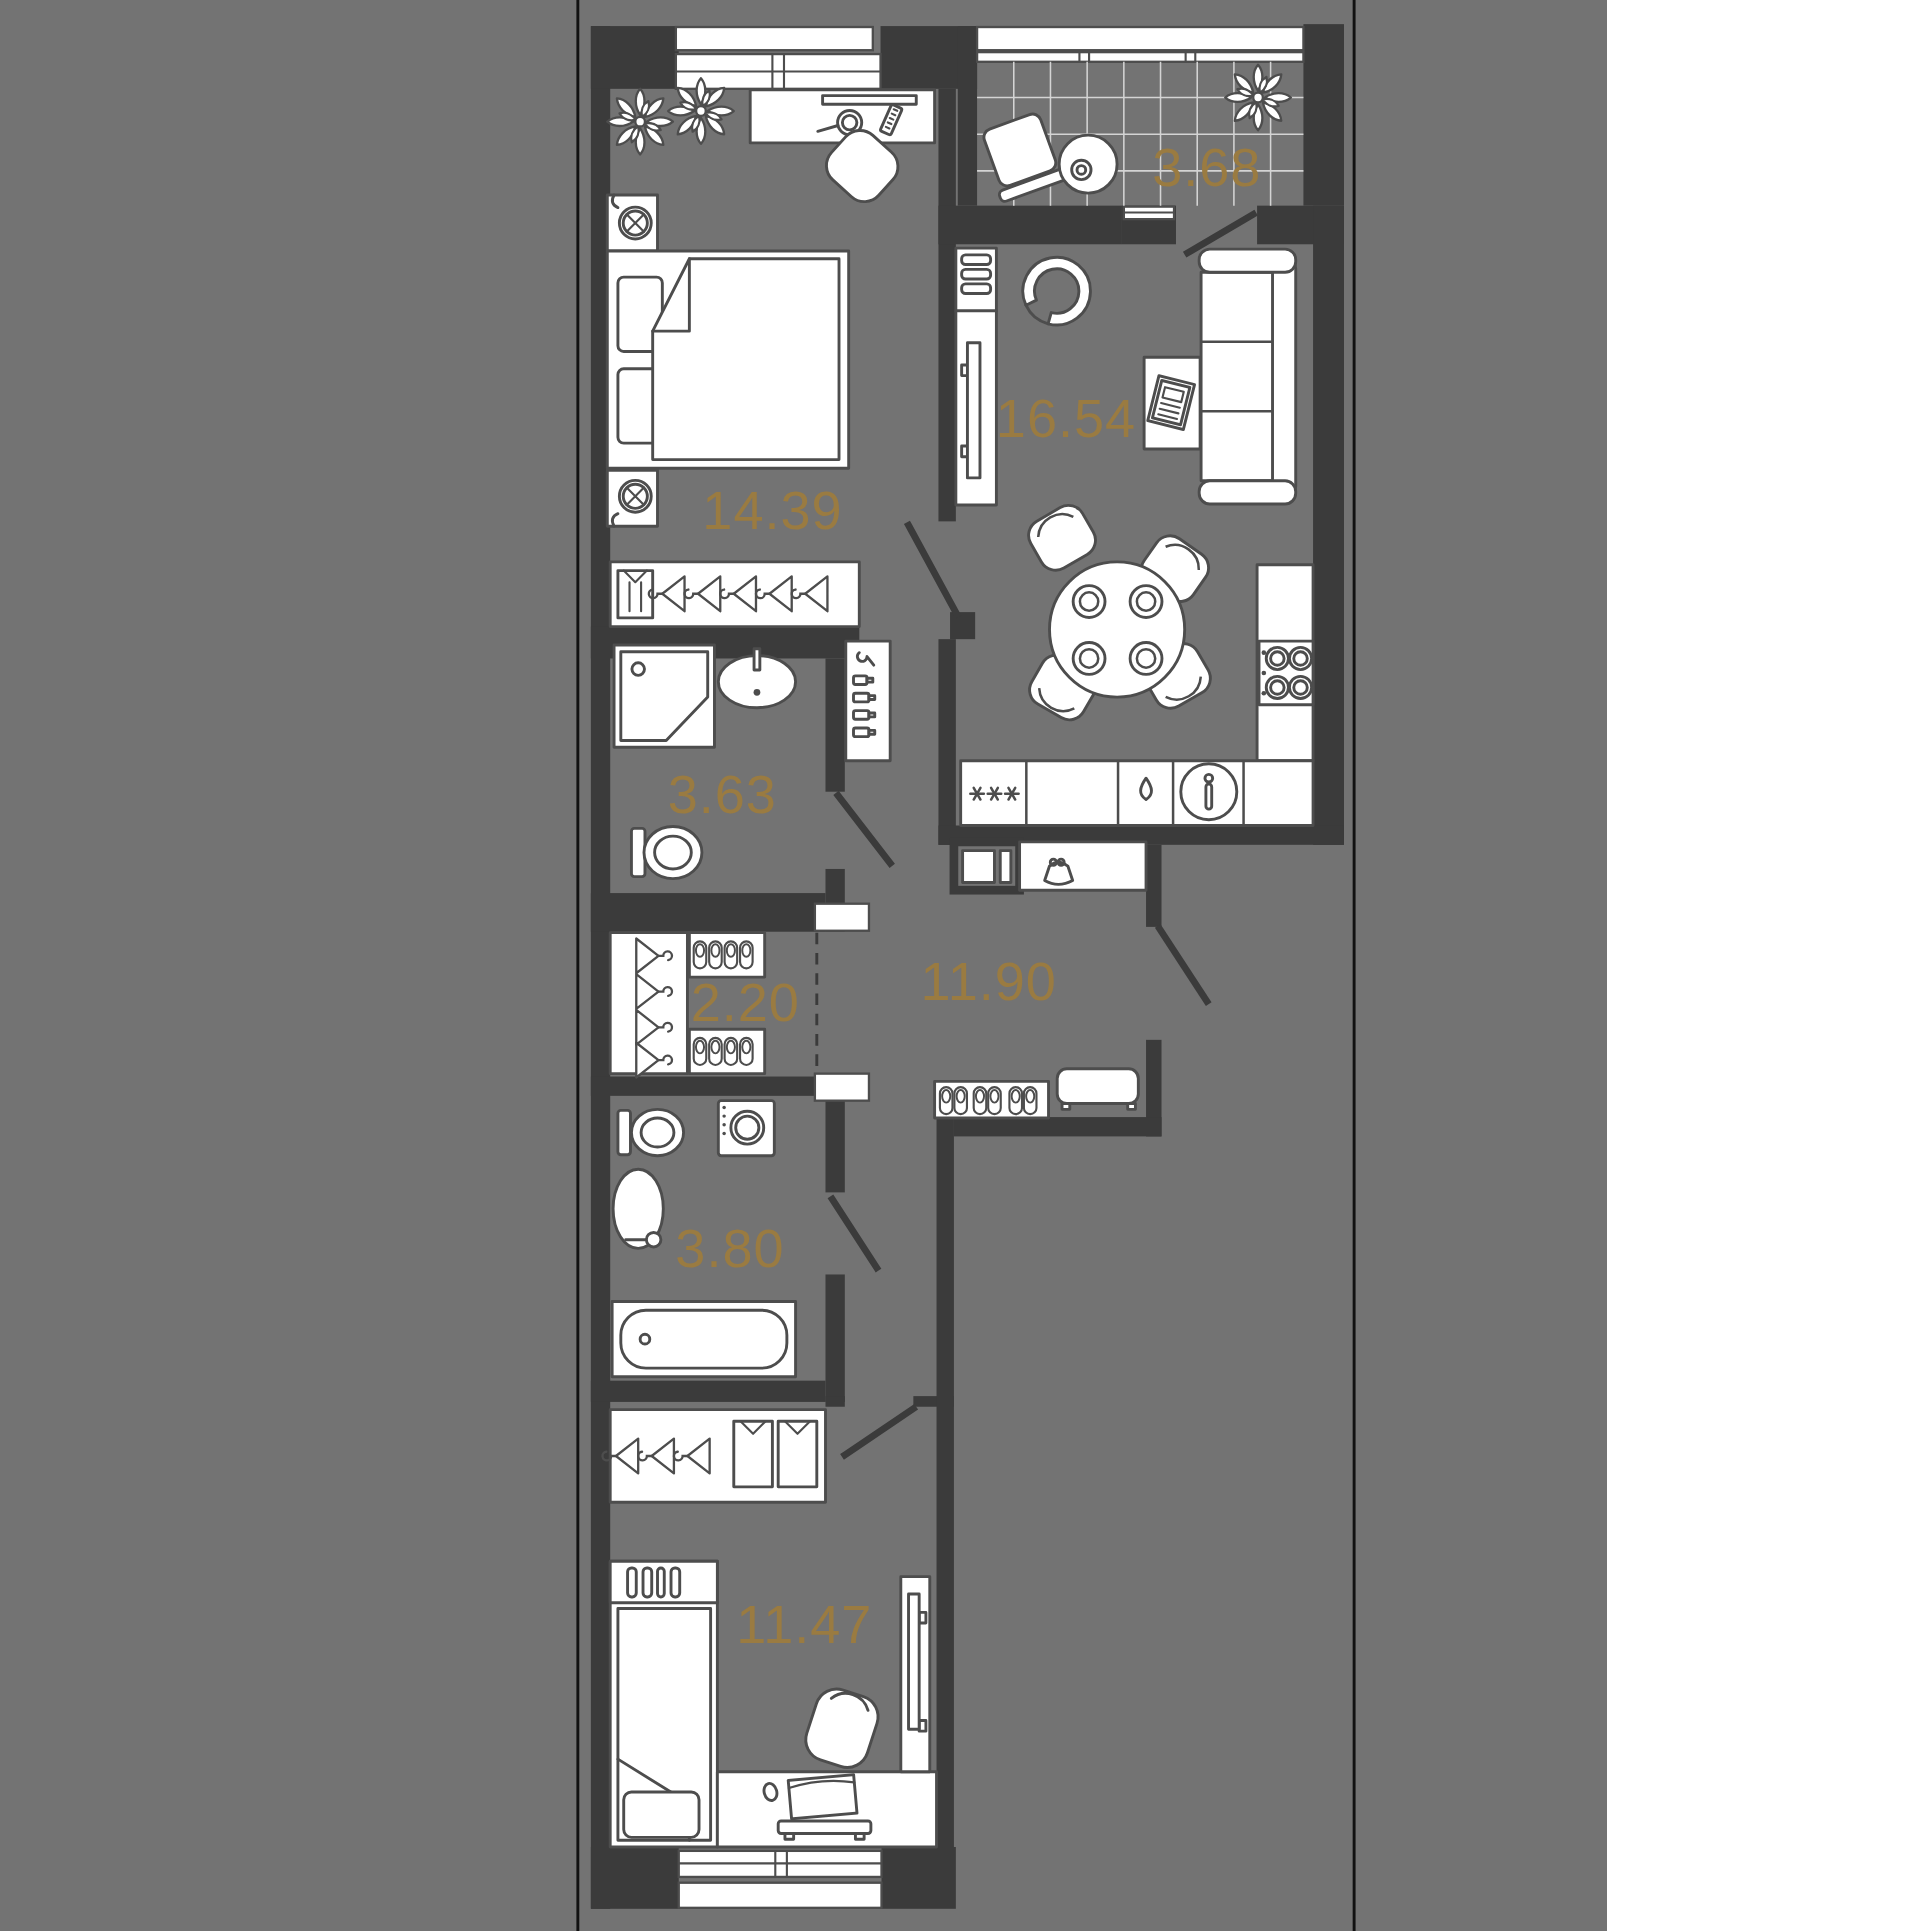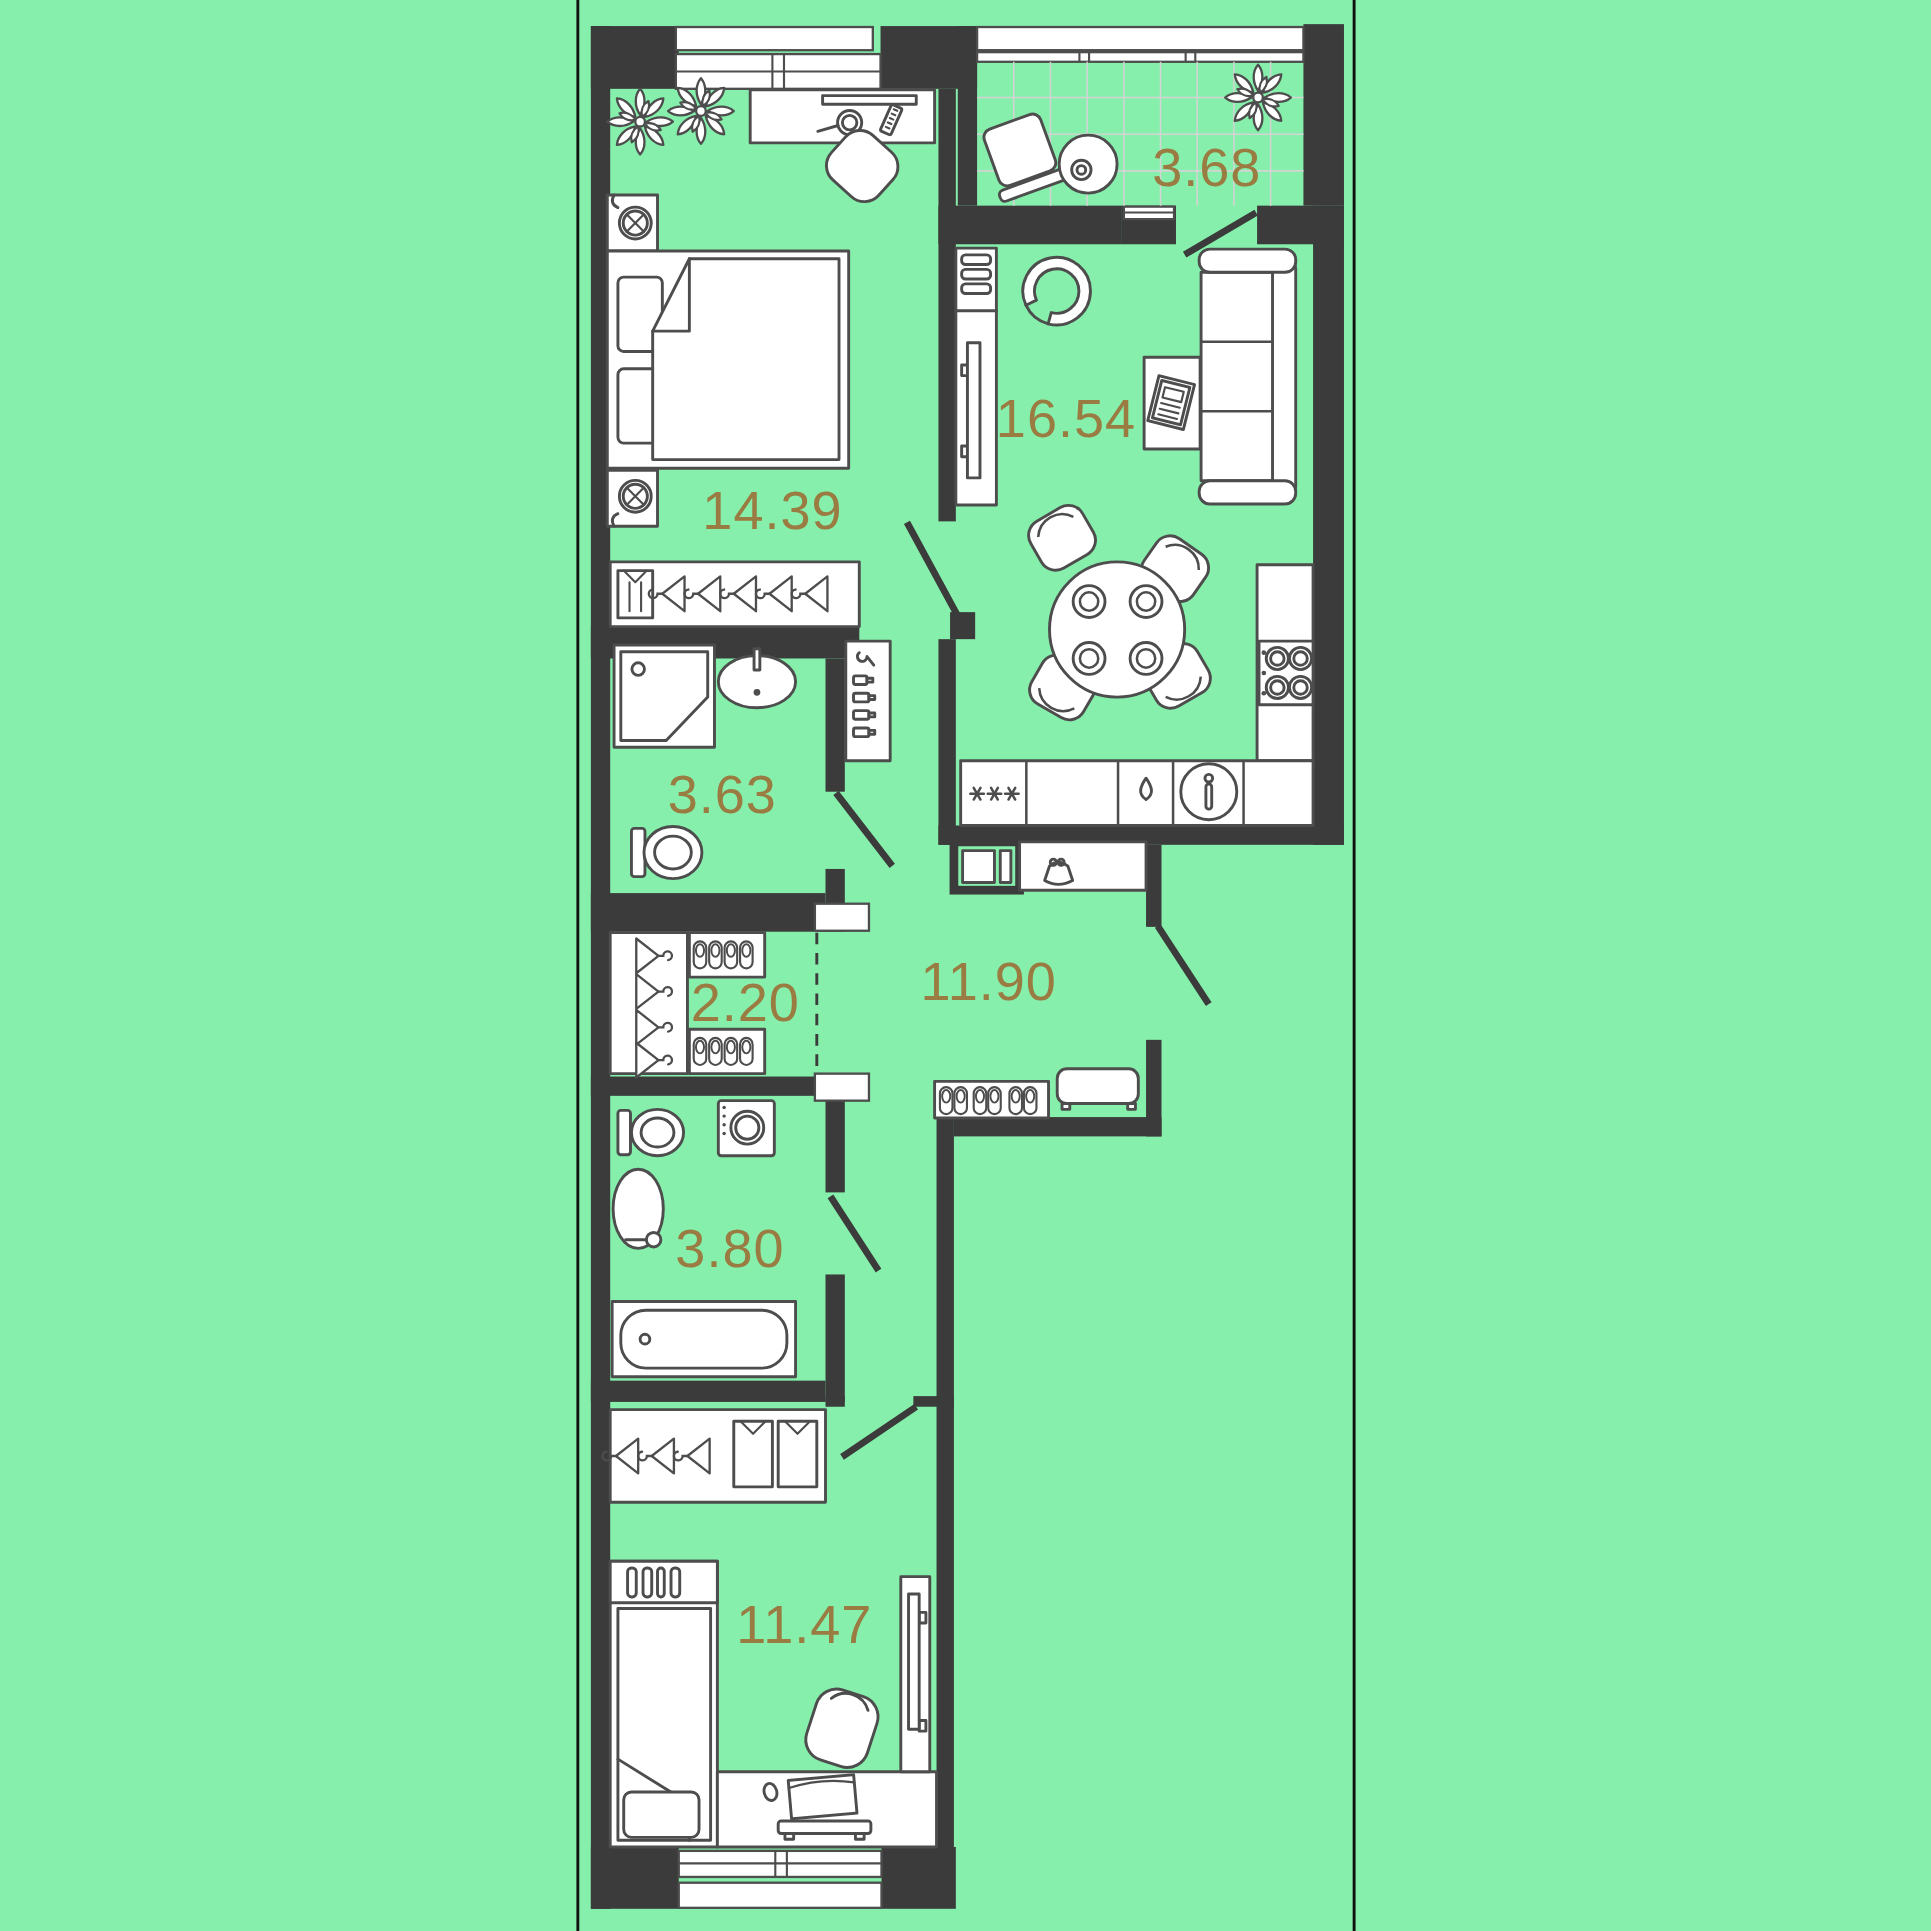--- a/index.html
+++ b/index.html
@@ -1,16 +1,16 @@
 <!DOCTYPE html>
 <html><head>
 <meta charset="utf-8">
 <style>
   html,body{margin:0;padding:0;background:#ffffff;}
-  .canvas{position:relative;width:1931px;height:1931px;background:#86efac;overflow:hidden;
+  .canvas{position:relative;width:1607px;height:1931px;background:#737373;overflow:hidden;
           font-family:"Liberation Sans", sans-serif;}
   svg{display:block}
   .wall{fill:#3b3b3b;stroke:none}
   .f  {fill:#ffffff;stroke:#4d4d4d;stroke-width:3;stroke-linejoin:round}
   .fn {fill:none;stroke:#4d4d4d;stroke-width:3;stroke-linejoin:round;stroke-linecap:round}
   .ft {fill:none;stroke:#4d4d4d;stroke-width:2.2;stroke-linejoin:round;stroke-linecap:round}
   .tile{stroke:#d4d4d4;stroke-width:1.6;fill:none}
   .door{stroke:#3b3b3b;stroke-width:7;stroke-linecap:square;fill:none}
   .dash{stroke:#3b3b3b;stroke-width:3;stroke-dasharray:12 9;fill:none}
   .sill{fill:#ffffff;stroke:#4d4d4d;stroke-width:2.4}

